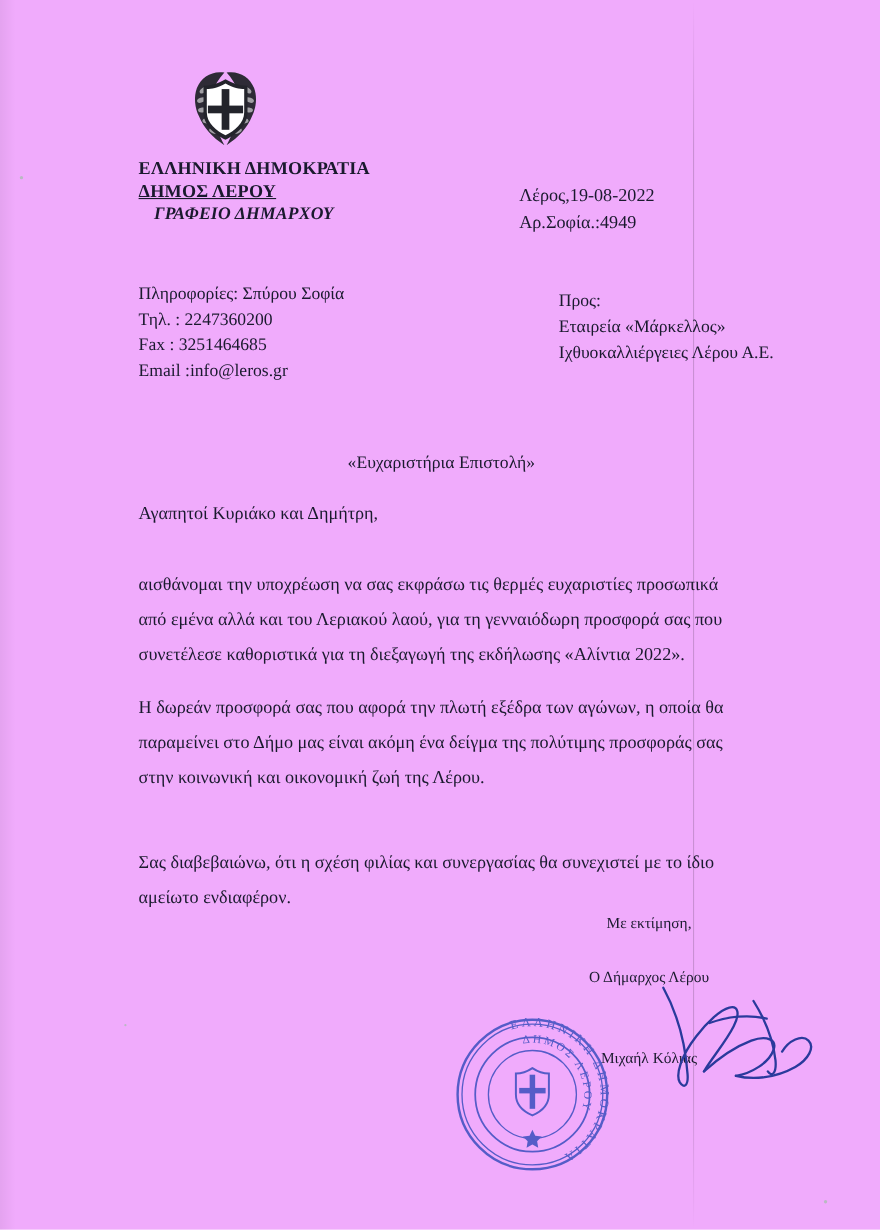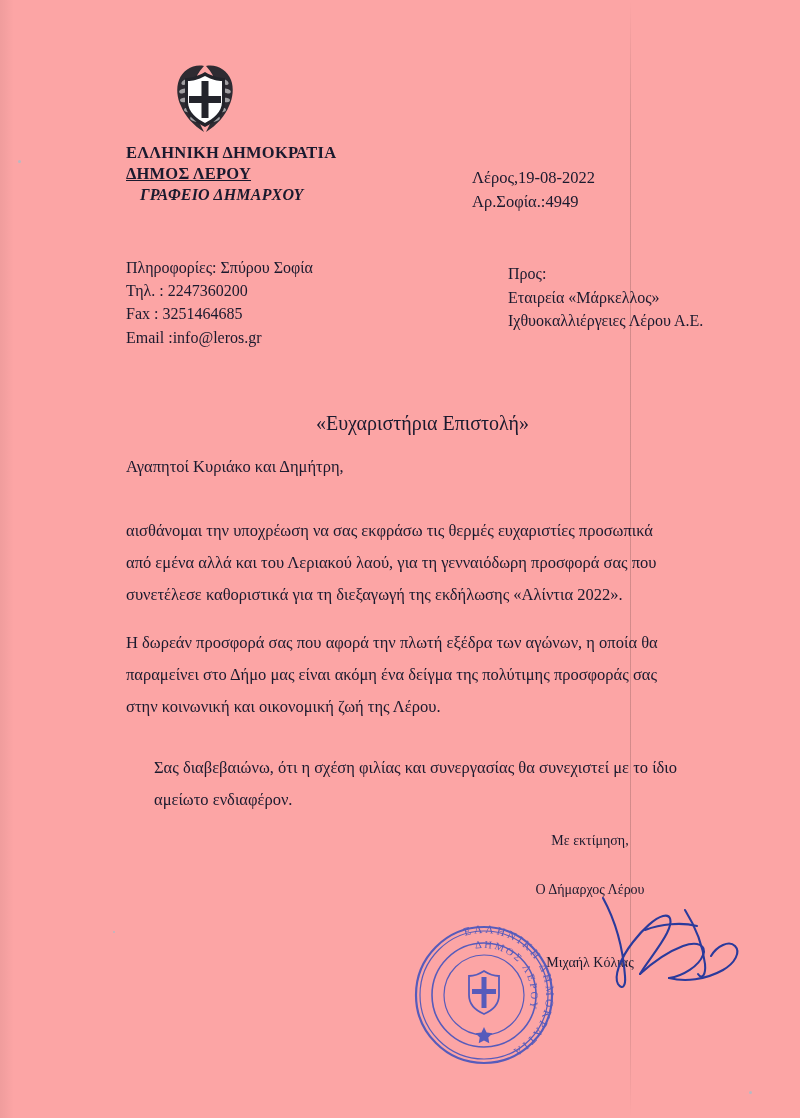--- a/index.html
+++ b/index.html
@@ -12,21 +12,21 @@
     height: 1118px;
     position: relative;
     font-family: "Liberation Serif", serif;
     color: #1a1a2e;
     overflow: hidden;
   }
 
   .page {
     position: absolute;
     inset: 0;
-    background: #fca5a5;
+    background: #f0abfc;
     text-decoration: underline;
   }
 
   
   .fold-line {
     position: absolute;
     top: 0;
     bottom: 0;
     left: 630px;
     width: 1px;
@@ -93,42 +93,42 @@
     line-height: 1.48;
     font-size: 16px;
     white-space: nowrap;
   }
 
   
   .subject {
     position: absolute;
     left: 316px;
     top: 412px;
-    font-size: 20px;
+    font-size: 16px;
     white-space: nowrap;
     text-align: center;
   }
   .salutation {
     position: absolute;
     left: 126px;
     top: 457px;
     font-size: 16.5px;
     white-space: nowrap;
   }
   .para {
     position: absolute;
     left: 126px;
     width: 554px;
     font-size: 16.5px;
     line-height: 1.95;
     text-align: left;
   }
   .p1 { top: 515px; }
   .p2 { top: 627px; }
-  .p3 { top: 752px; margin-left: 28px; }
+  .p3 { top: 768px; }
 
   
   .closing {
     position: absolute;
     width: 320px;
     text-align: center;
     font-size: 14px;
     white-space: nowrap;
   }
   .c1 { left: 430px; top: 833px; }

